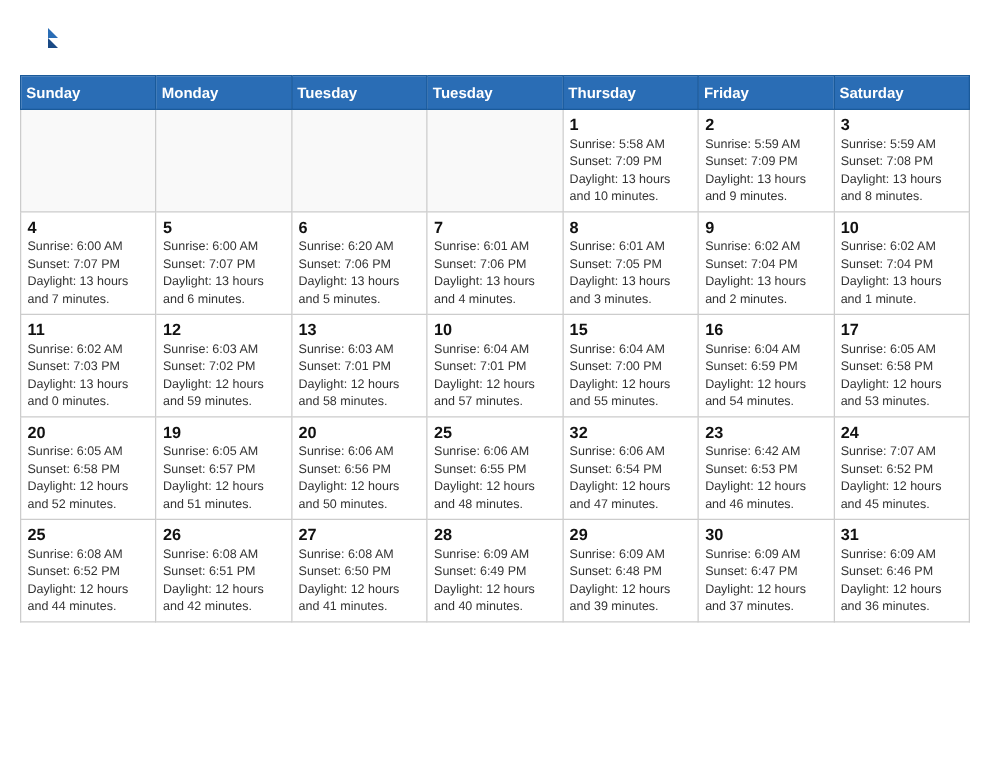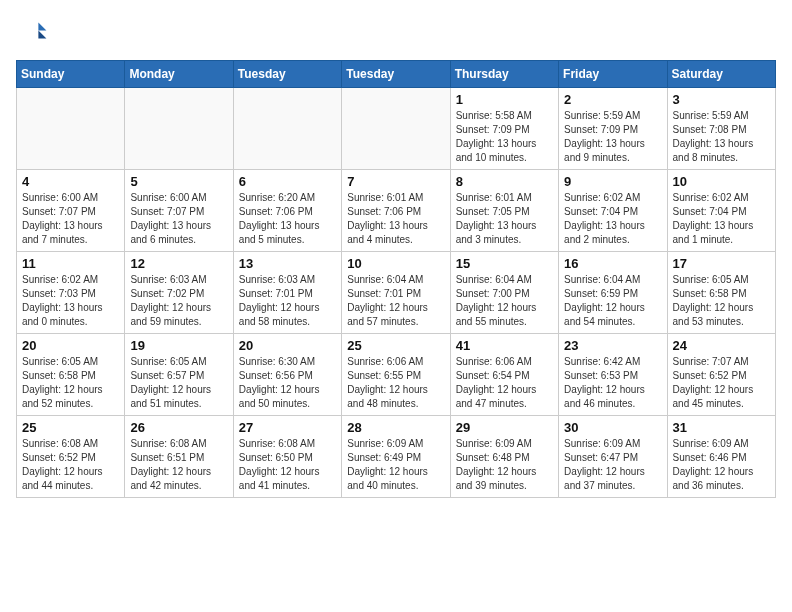--- a/index.html
+++ b/index.html
@@ -256,34 +256,34 @@
         </td>
         <td>
           <span class="day-num">19</span>
           <div class="cell-info">Sunrise: 6:05 AM
 Sunset: 6:57 PM
 Daylight: 12 hours
 and 51 minutes.</div>
         </td>
         <td>
           <span class="day-num">20</span>
-          <div class="cell-info">Sunrise: 6:30 AM
+          <div class="cell-info">Sunrise: 6:06 AM
 Sunset: 6:56 PM
 Daylight: 12 hours
 and 50 minutes.</div>
         </td>
         <td>
           <span class="day-num">25</span>
           <div class="cell-info">Sunrise: 6:06 AM
 Sunset: 6:55 PM
 Daylight: 12 hours
 and 48 minutes.</div>
         </td>
         <td>
-          <span class="day-num">41</span>
+          <span class="day-num">32</span>
           <div class="cell-info">Sunrise: 6:06 AM
 Sunset: 6:54 PM
 Daylight: 12 hours
 and 47 minutes.</div>
         </td>
         <td>
           <span class="day-num">23</span>
           <div class="cell-info">Sunrise: 6:42 AM
 Sunset: 6:53 PM
 Daylight: 12 hours

